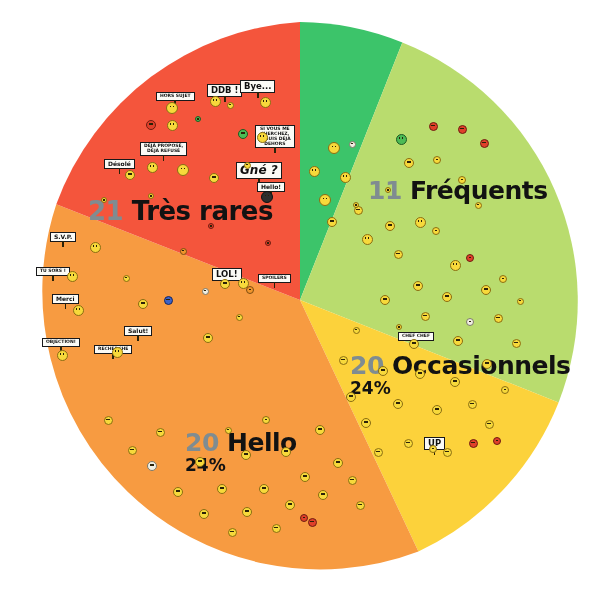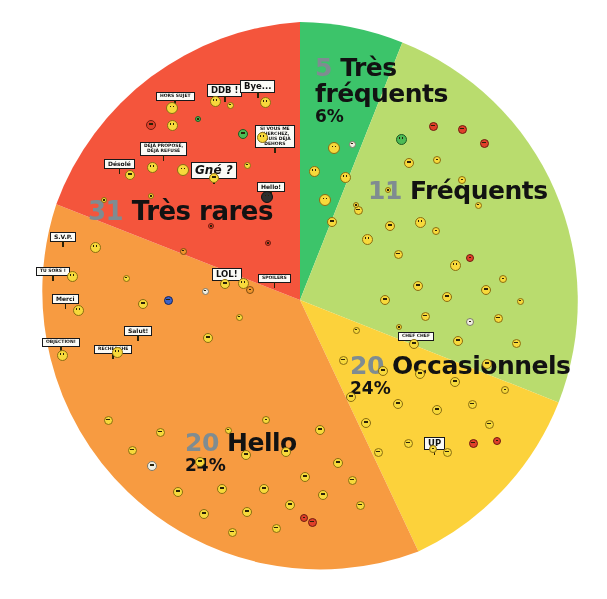--- a/index.html
+++ b/index.html
@@ -90,21 +90,21 @@
     font-weight:bold;
     text-align:center;
     line-height:1.08;
     padding:1px 3px 1px 3px;
     white-space:pre;
     box-sizing:border-box;
   }
   .sign.tiny  { font-size:4.5px; letter-spacing:0px; }
   .sign.small { font-size:6px; }
   .sign.mid   { font-size:8.5px; }
-  .sign.ital  { font-style:italic; font-size:12px; }
+  .sign.ital  { font-style:italic; font-size:12px;margin-left:45px; }
   .sign .post{
     position:absolute;
     left:50%;
     bottom:-6px;
     width:1.6px;height:6px;
     margin-left:-0.8px;
     background:#2b2208;
   }
 </style>
 </head>
@@ -120,46 +120,40 @@
 
     <path d="M300 300 L558.58 402.4 A278 278 0 0 1 418.44 551.5 Z" fill="#fcd23b"></path>
 
     <path d="M300 300 L418.44 551.5 A278 278 0 0 1 56.3 204.3 Z" fill="#f79b41"></path>
 
     <path d="M300 300 L56.3 204.3 A278 278 0 0 1 300 22 Z" fill="#f4553c"></path>
   </svg>
 
   <div class="overlay">
 
-    <div class="slice-label lbl-tres-frequents">
-      <span class="cnt">5</span>
-      <span class="ttl">Très</span><br>
-      <span class="ttl">fréquents</span>
-      <span class="pct">6%</span>
-    </div>
 
     <div class="slice-label lbl-frequents">
       <span class="cnt">11</span>
       <span class="ttl">Fréquents</span>
     </div>
 
     <div class="slice-label lbl-occasionnels">
       <span class="cnt">20</span>
       <span class="ttl">Occasionnels</span>
       <span class="pct">24%</span>
     </div>
 
     <div class="slice-label lbl-rares">
       <span class="cnt">20</span>
       <span class="ttl">Hello</span>
       <span class="pct">24%</span>
     </div>
 
     <div class="slice-label lbl-tresrares">
-      <span class="cnt">31</span>
+      <span class="cnt">21</span>
       <span class="ttl">Très rares</span><br>
     </div>
 
     <div class="sign tiny" style="left:156px;top:92px;"><span>HORS SUJET</span><i class="post"></i></div>
     <div class="sign mid" style="left:207px;top:84px;"><span>DDB !</span><i class="post"></i></div>
     <div class="sign mid" style="left:240px;top:80px;"><span>Bye...</span><i class="post"></i></div>
     <div class="sign tiny" style="left:140px;top:142px;"><span>DÉJÀ PROPOSÉ,
 DÉJÀ REFUSÉ</span><i class="post"></i></div>
     <div class="sign tiny" style="left:255px;top:125px;"><span>SI VOUS ME
 CHERCHEZ,

